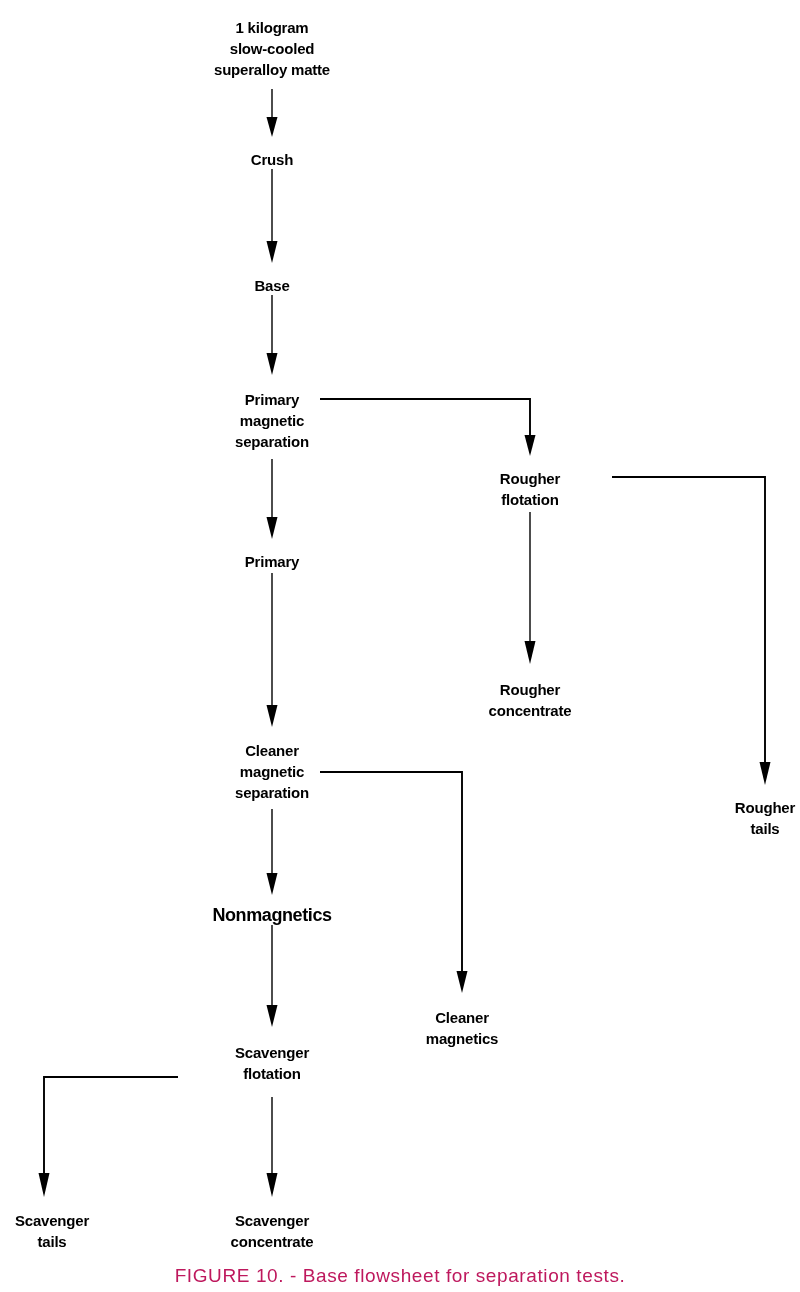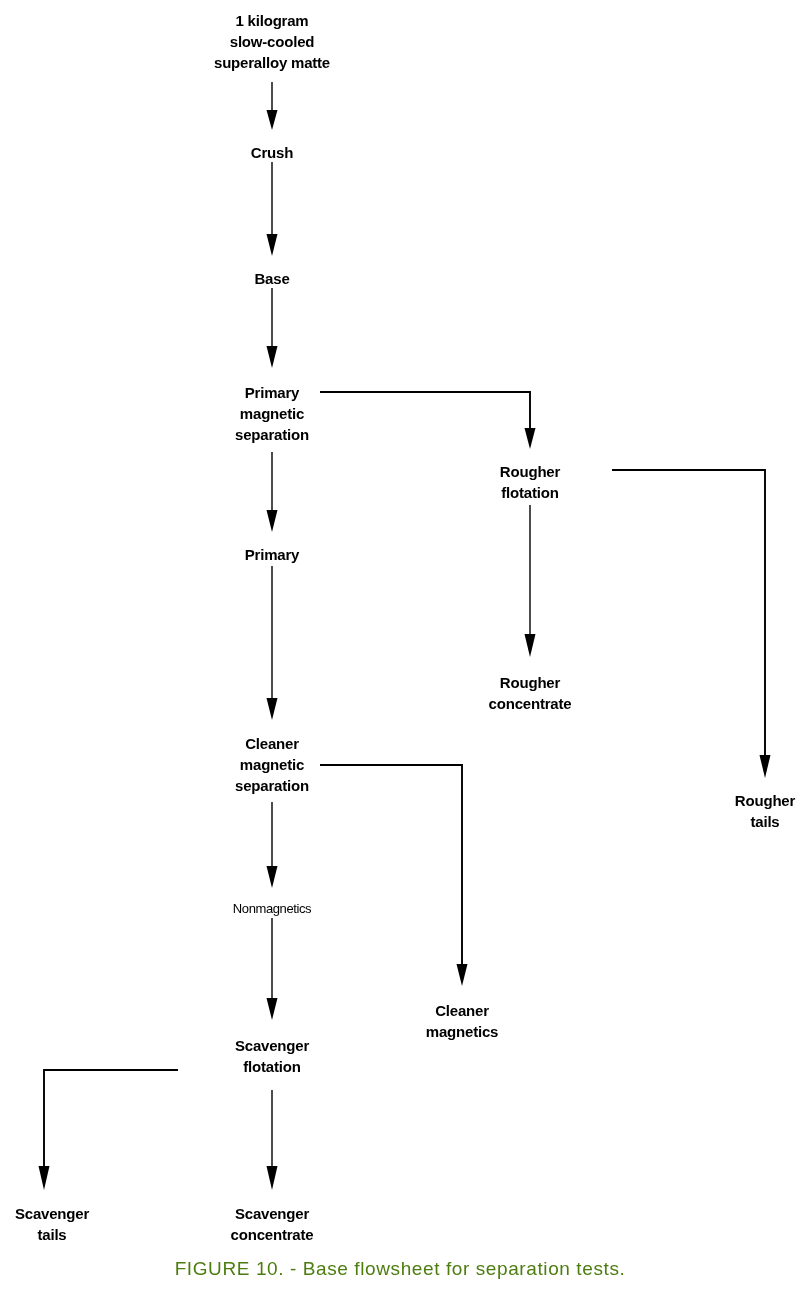--- a/index.html
+++ b/index.html
@@ -12,56 +12,56 @@
     height: 1292px;
     position: relative;
     font-family: "Liberation Sans", sans-serif;
     color: #000000;
     overflow: hidden;
   }
 
   #flowsheet {
     position: absolute;
     left: 0;
-    top: 0;
+    top: 7px;
     width: 800px;
     height: 1104px;
   }
 
   
   .node {
     position: absolute;
     text-align: center;
     font-family: "Liberation Sans", sans-serif;
     font-weight: bold;
     font-size: 15px;
     line-height: 21px;
     letter-spacing: -0.2px;
     color: #000000;
     white-space: pre-line;
     transform: translateX(-50%);
   }
   .node.light {
-    font-weight: normal;
-    font-size: 13px;
+    font-weight: bold;
+    font-size: 18px;
     line-height: 17px;
     letter-spacing: -0.4px;
   }
 
   
   .caption {
     position: absolute;
     left: 50%;
     transform: translateX(-50%);
     top: 1258px;
     font-family: "Liberation Sans", sans-serif;
     font-size: 19px;
     font-weight: 400;
     letter-spacing: 0.6px;
-    color: #4d7c0f;
+    color: #be185d;
     white-space: nowrap;
   }
 
   svg.lines {
     position: absolute;
     left: 0;
     top: 0;
     width: 800px;
     height: 1292px;
     pointer-events: none;

